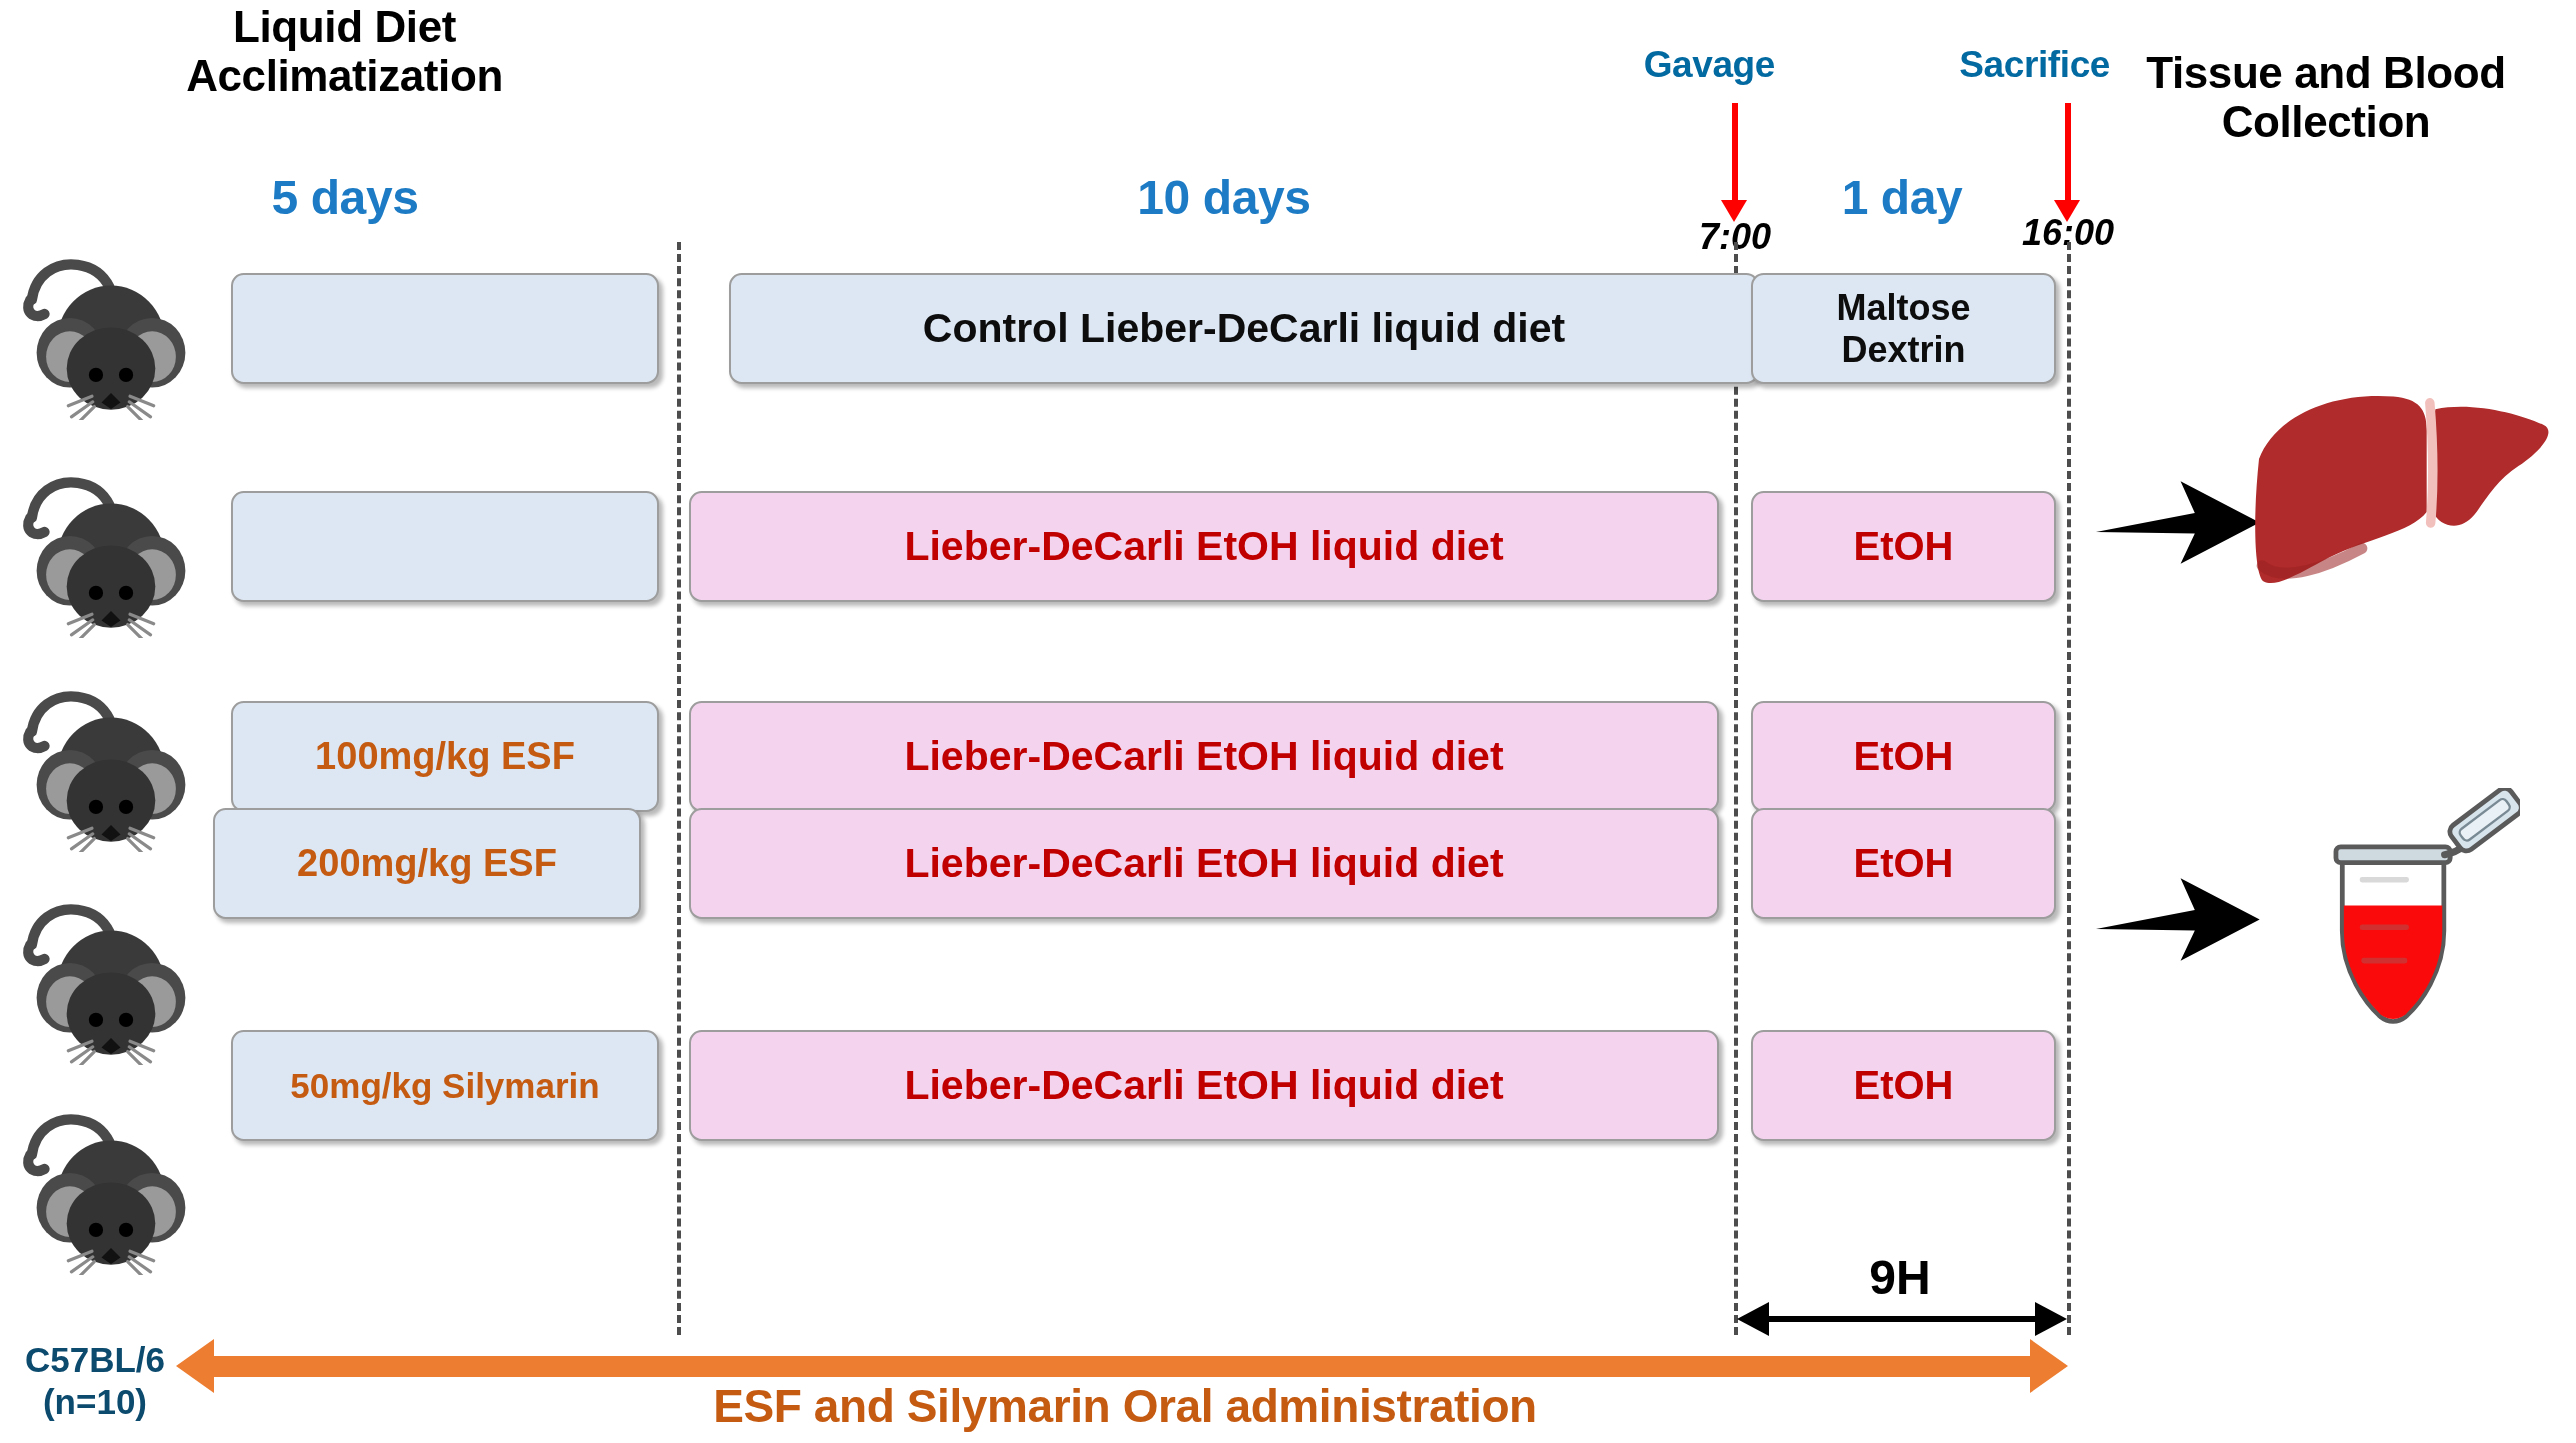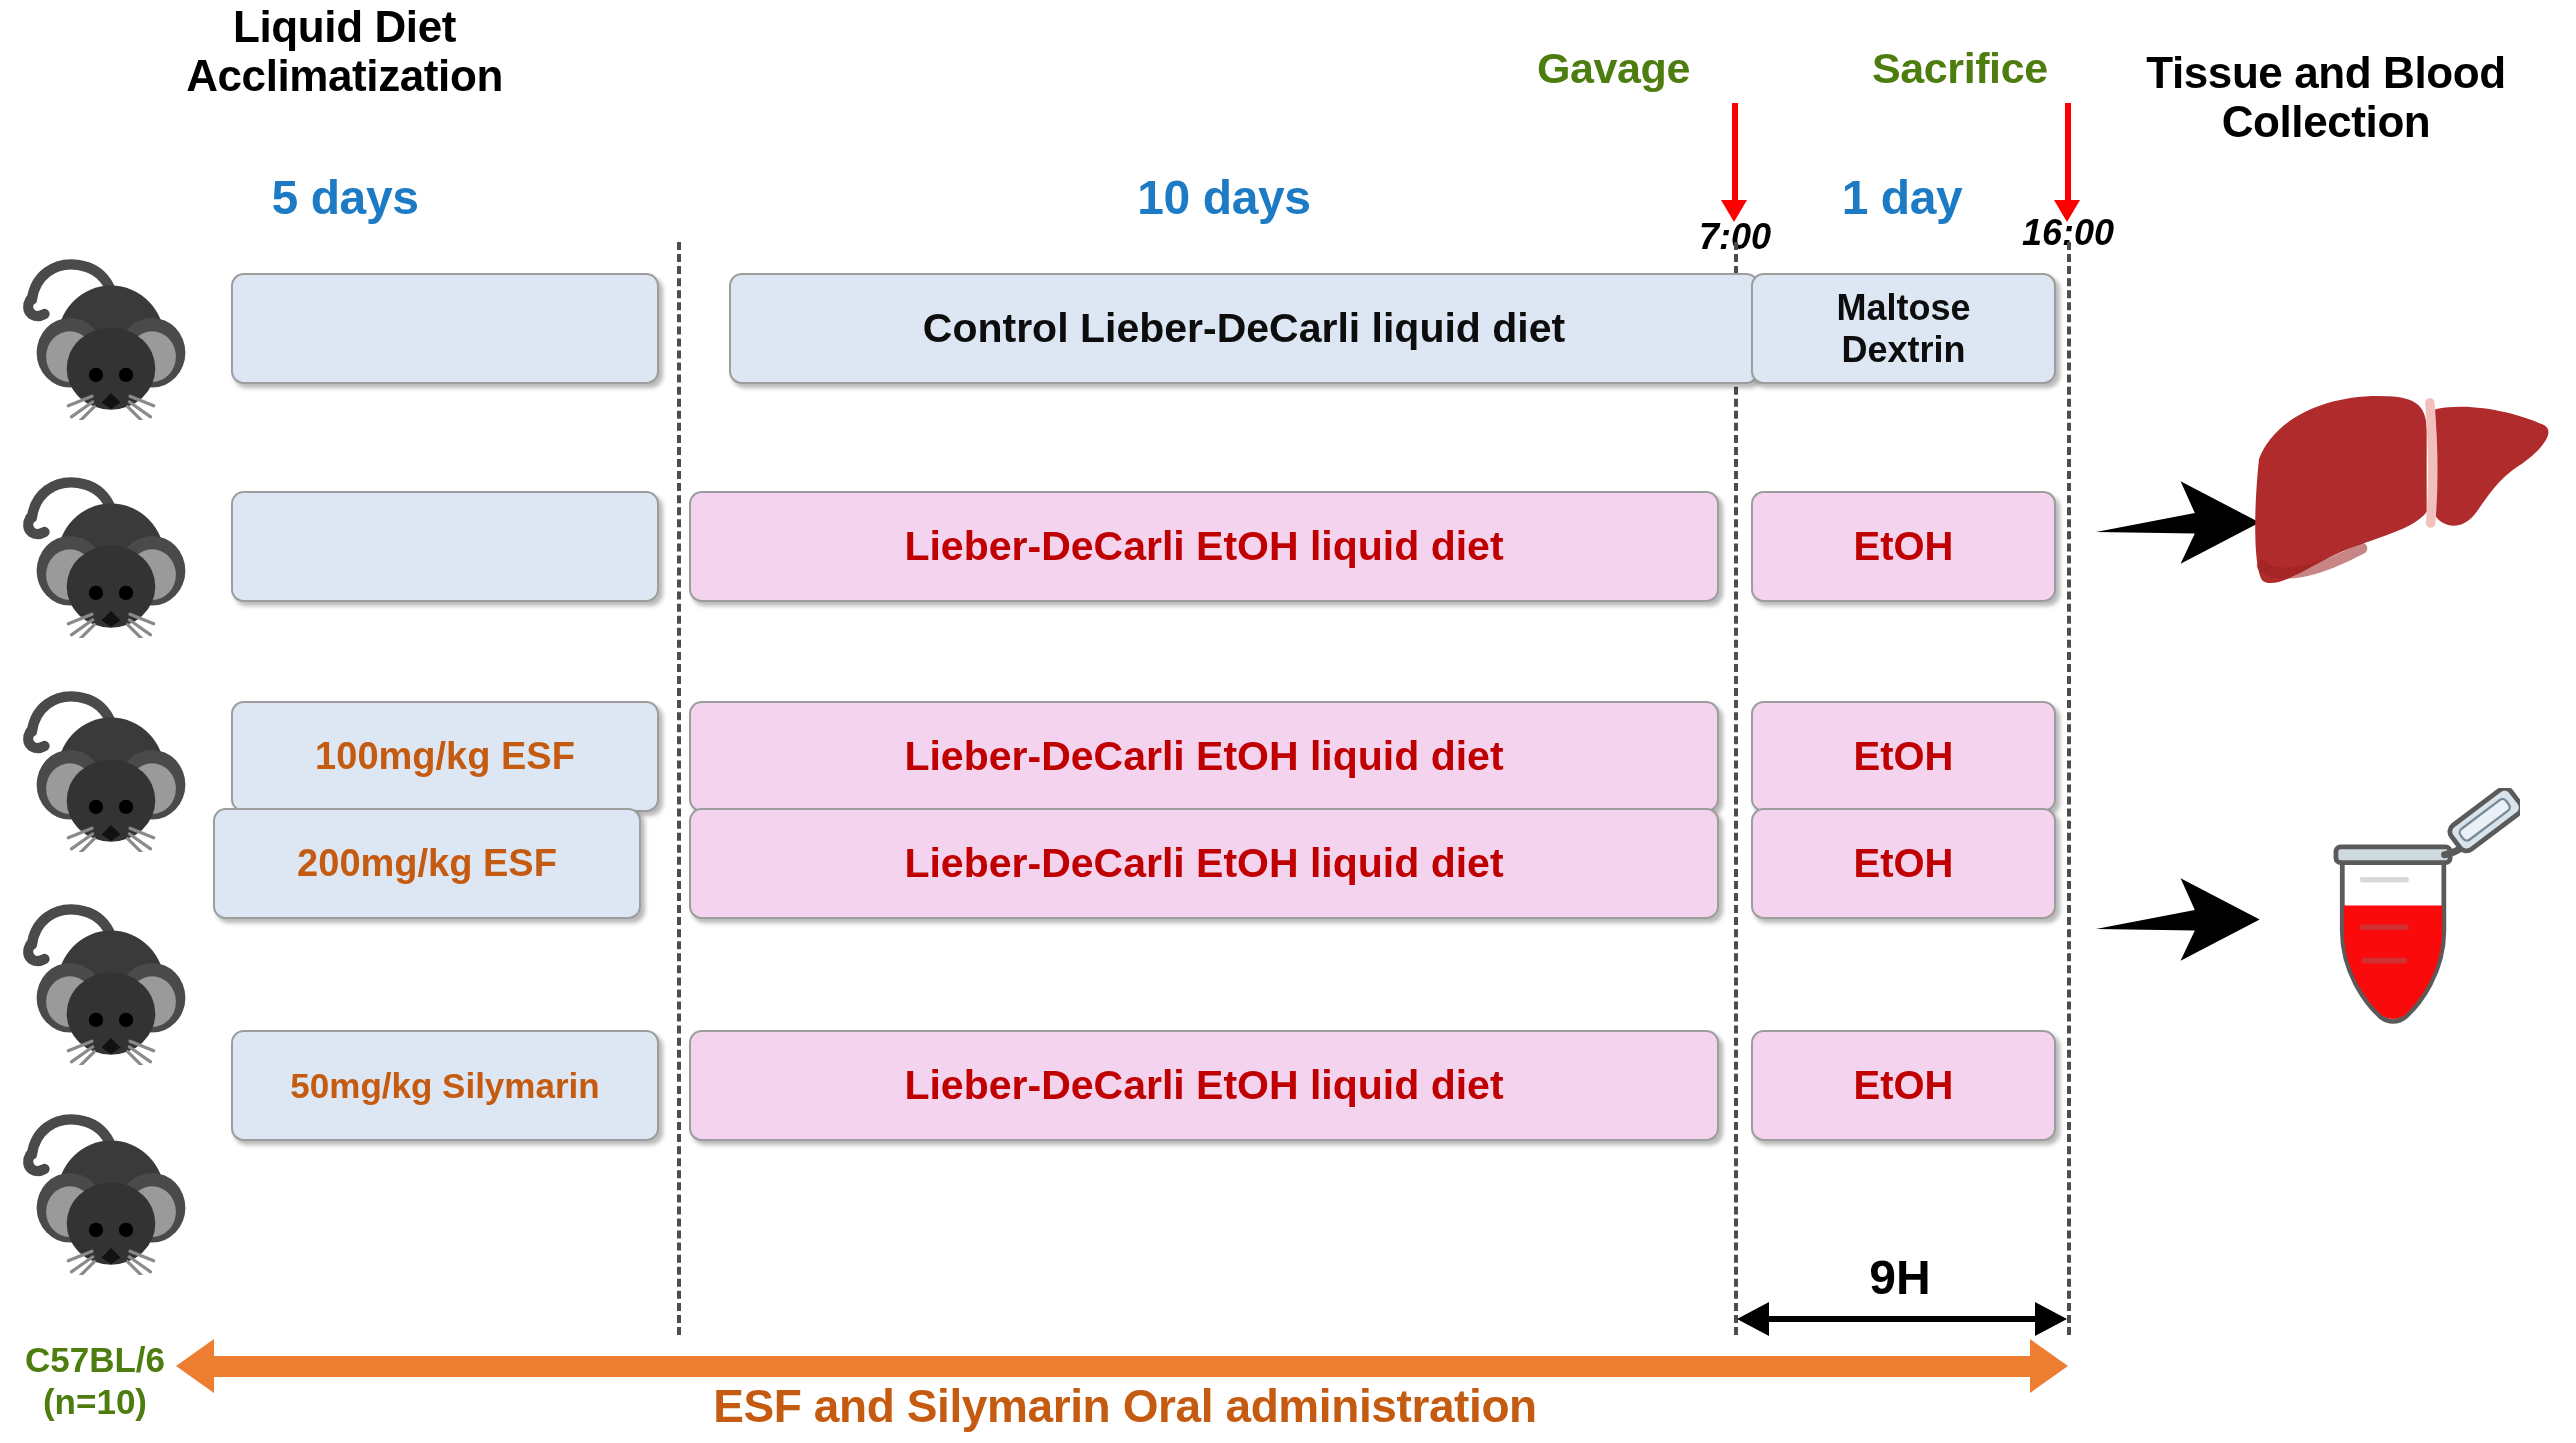--- a/index.html
+++ b/index.html
@@ -28,23 +28,23 @@
   }
   .hdr-blue {
     font-weight: bold;
     color: #1C7BC4;
     text-align: center;
     font-size: 48px;
     letter-spacing: -0.4px;
   }
   .hdr-red {
     font-weight: bold;
-    color: #4d7c0f;
-    text-align: left;
-    font-size: 43px;
+    color: #0369a1;
+    text-align: right;
+    font-size: 37px;
     letter-spacing: -0.4px;
   }
   .time-lbl {
     font-style: italic;
     font-weight: bold;
     color: #000000;
     text-align: center;
     font-size: 36px;
   }
 
@@ -126,21 +126,21 @@
   }
   .measure-lbl {
     font-weight: bold;
     color: #000000;
     font-size: 48px;
     text-align: center;
   }
 
   .strain-lbl {
     font-weight: bold;
-    color: #4d7c0f;
+    color: #0c4a6e;
     font-size: 35px;
     text-align: center;
     line-height: 1.2;
   }
 </style>
 </head>
 <body>
 
 <div id="stage">
 

